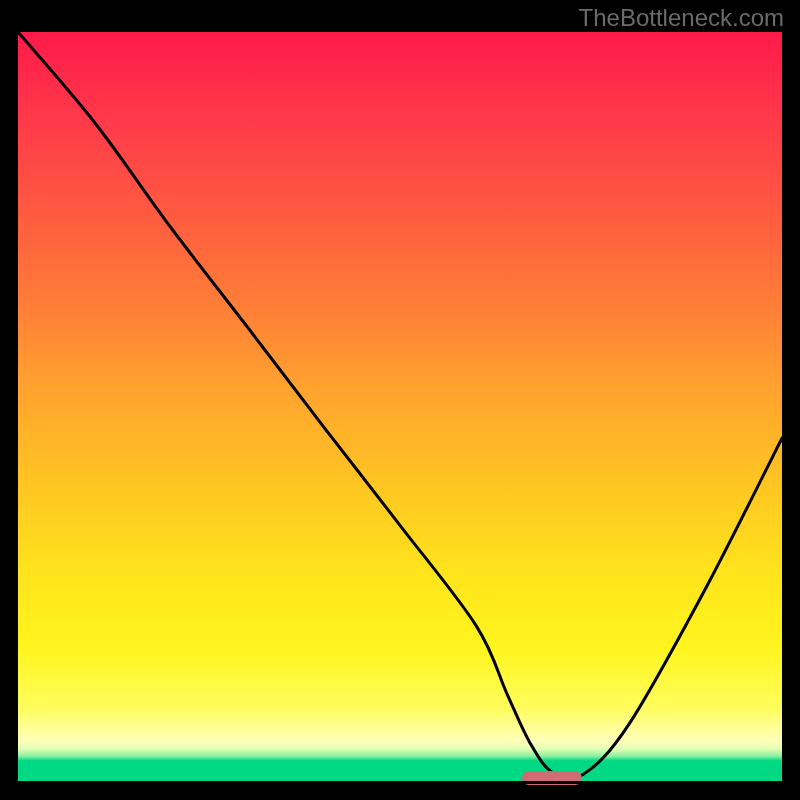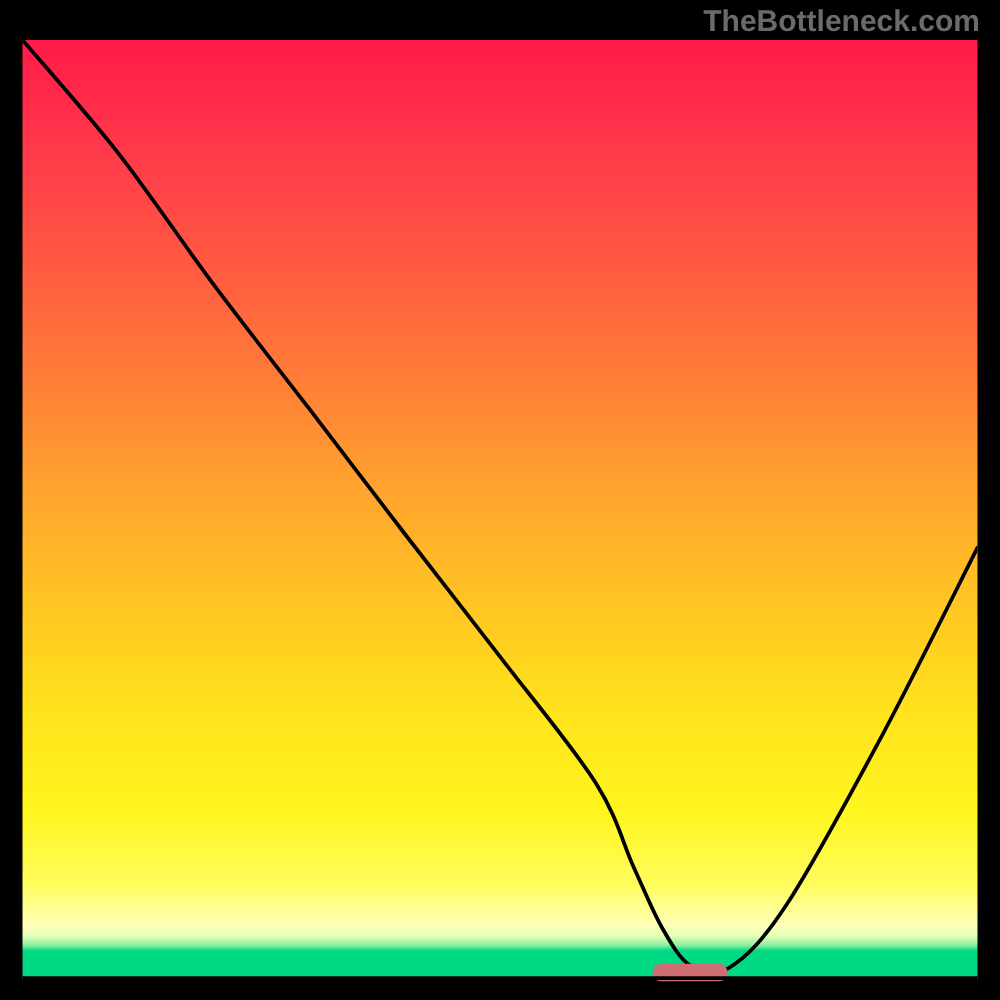--- a/index.html
+++ b/index.html
@@ -18,21 +18,21 @@
   }
 
   .watermark {
     position: absolute;
     top: 4px;
     right: 16px;
     z-index: 20;
     color: #6b6b6b;
     font-family: Arial, Helvetica, sans-serif;
     font-size: 24px;
-    font-weight: 700;
+    font-weight: 400;
     pointer-events: none;
   }
 
   .plot-area {
     position: absolute;
     left: 18px;
     top: 32px;
     width: 764px;
     height: 752px;
     background: linear-gradient(

